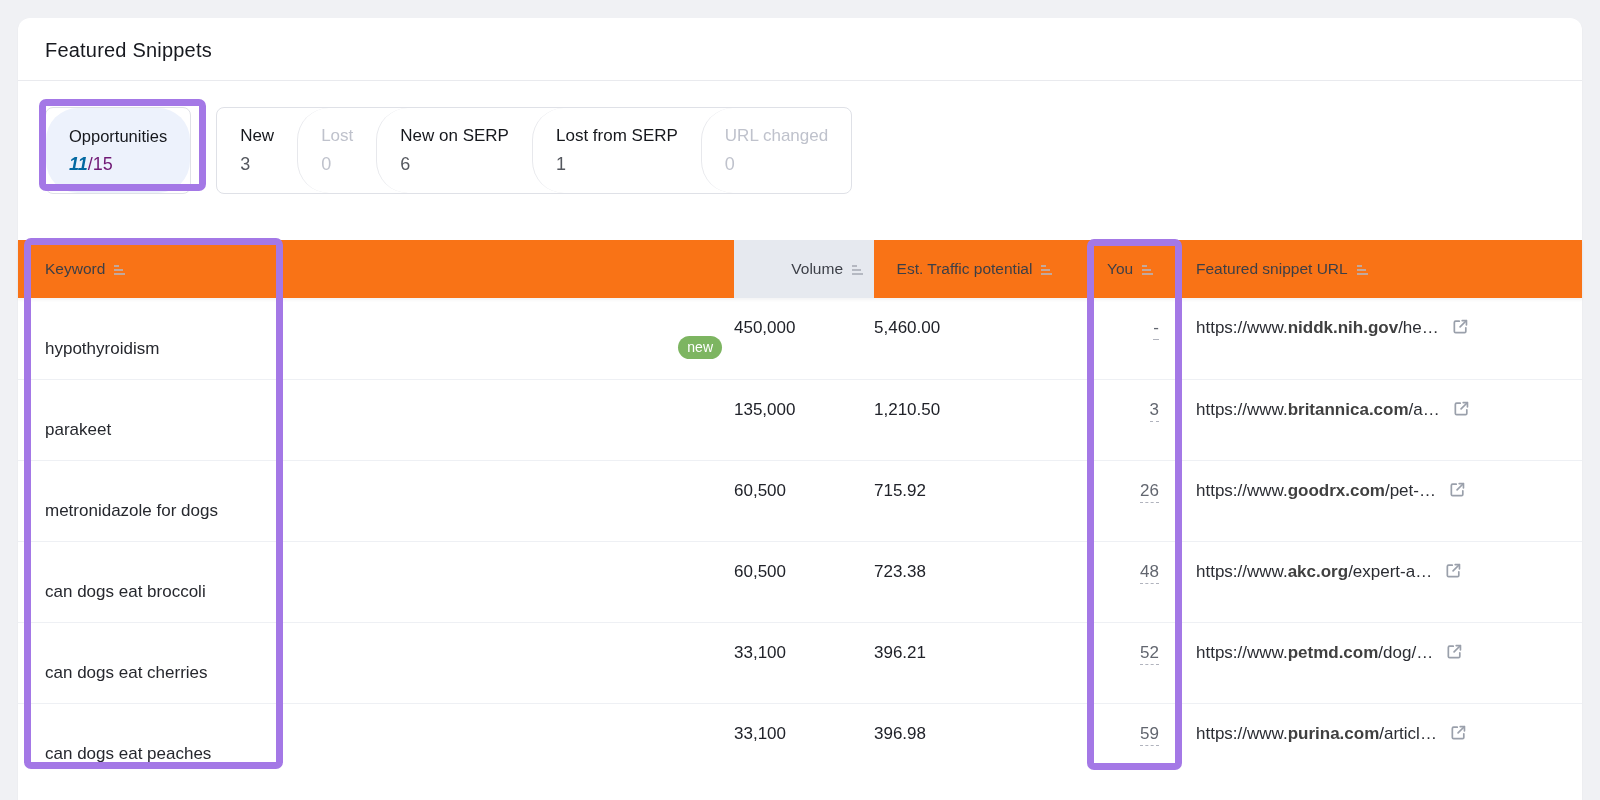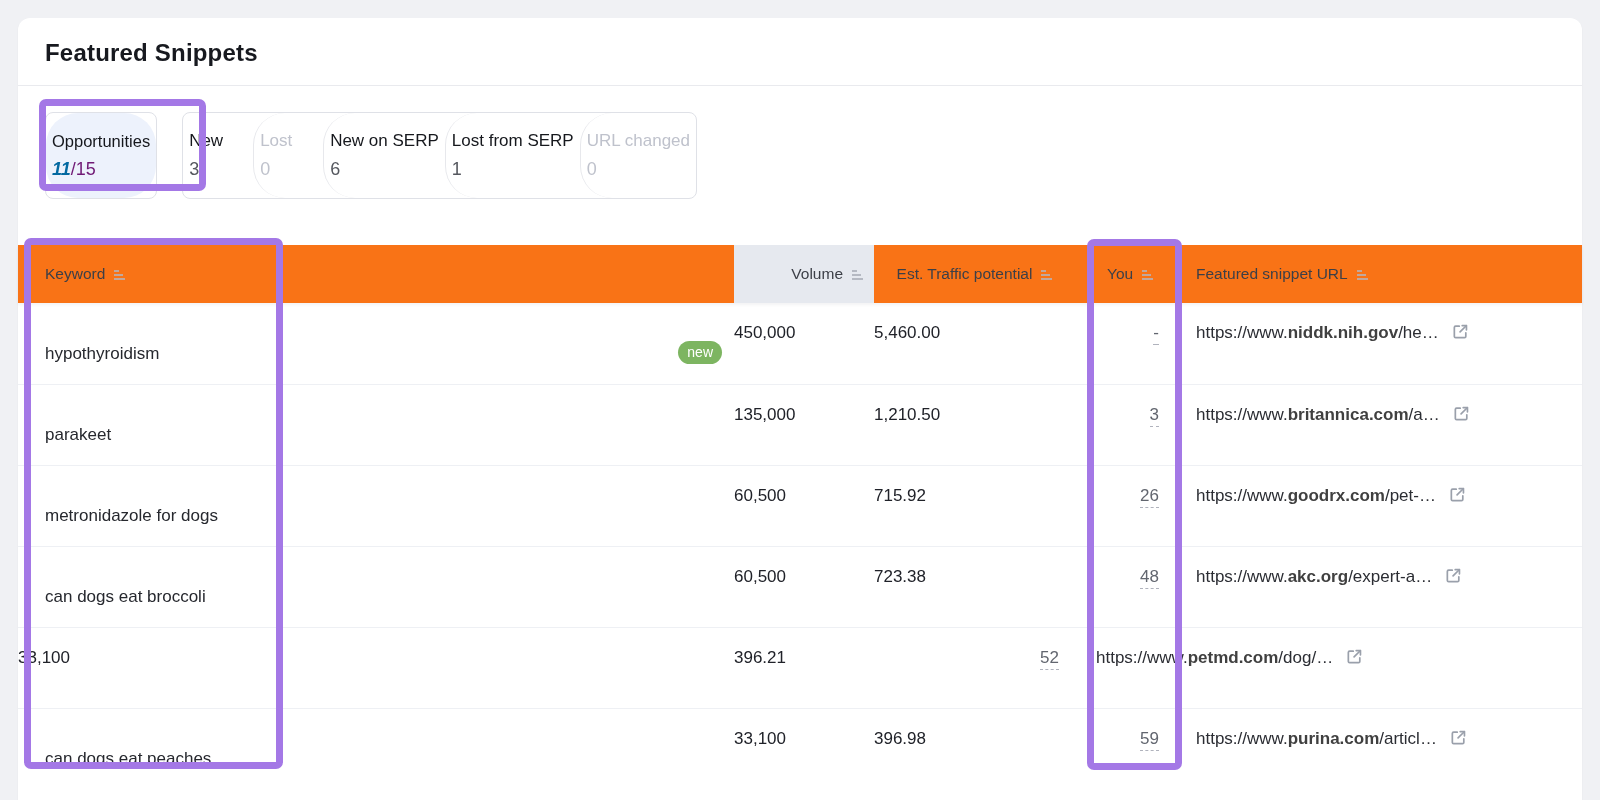--- a/index.html
+++ b/index.html
@@ -17,41 +17,41 @@
     width: 1564px; height: 860px;
     background: #ffffff;
     border-radius: 12px;
     box-shadow: 0 1px 2px rgba(20,24,40,.05);
   }
   .card-header {
     padding: 21px 27px 18px;
     border-bottom: 1px solid #e9eaee;
   }
   .card-header h1 {
-    font-size: 24px;
-    font-weight: 700;
+    font-size: 20px;
+    font-weight: 400;
     color: #17191f;
     letter-spacing: .2px;
   }
   
   .controls {
     display: flex;
     gap: 25px;
     margin: 26px 27px 0;
   }
   .tab-group {
     display: inline-flex;
     border: 1px solid #dfe1e7;
     border-radius: 8px;
     background: #fff;
     overflow: hidden;
     align-self: flex-start;
   }
   .tab, .filter {
-    padding: 18px 6px;
+    padding: 18px 23px;
     cursor: pointer;
     min-width: 70px;
     border-radius: 32px;
   }
   .tab + .tab, .filter + .filter { border-left: 1px solid #e7e8ec; }
   .tab.active { background: #edf2fc; }
   .tab-label {
     font-size: 16.5px;
     color: #16181d;
     line-height: 20px;
@@ -318,20 +318,24 @@
         <svg width="17" height="17" viewBox="0 0 16 16" fill="none" stroke="#9aa0ab" stroke-width="1.6" stroke-linecap="round" stroke-linejoin="round">
           <path d="M13 9.2 V12.6 a1.2 1.2 0 0 1 -1.2 1.2 H3.4 A1.2 1.2 0 0 1 2.2 12.6 V4.2 A1.2 1.2 0 0 1 3.4 3 h3.4"></path>
           <path d="M9.6 2.4 h4 v4"></path>
           <path d="M13.4 2.6 L7.6 8.4"></path>
         </svg>
       </span>
     </div>
   </div>
 
   <div class="tr">
+    <div class="td td-keyword">
+      <span class="kw">can dogs eat cherries</span>
+
+    </div>
     <div class="td td-volume">33,100</div>
     <div class="td td-etp">396.21</div>
     <div class="td td-you"><span class="you-link">52</span></div>
     <div class="td td-url">
       <span class="url"><span class="u-pre">https://www.</span><span class="u-dom">petmd.com</span><span class="u-path">/dog/…</span></span>
       <span class="ext-icon">
         <svg width="17" height="17" viewBox="0 0 16 16" fill="none" stroke="#9aa0ab" stroke-width="1.6" stroke-linecap="round" stroke-linejoin="round">
           <path d="M13 9.2 V12.6 a1.2 1.2 0 0 1 -1.2 1.2 H3.4 A1.2 1.2 0 0 1 2.2 12.6 V4.2 A1.2 1.2 0 0 1 3.4 3 h3.4"></path>
           <path d="M9.6 2.4 h4 v4"></path>
           <path d="M13.4 2.6 L7.6 8.4"></path>

